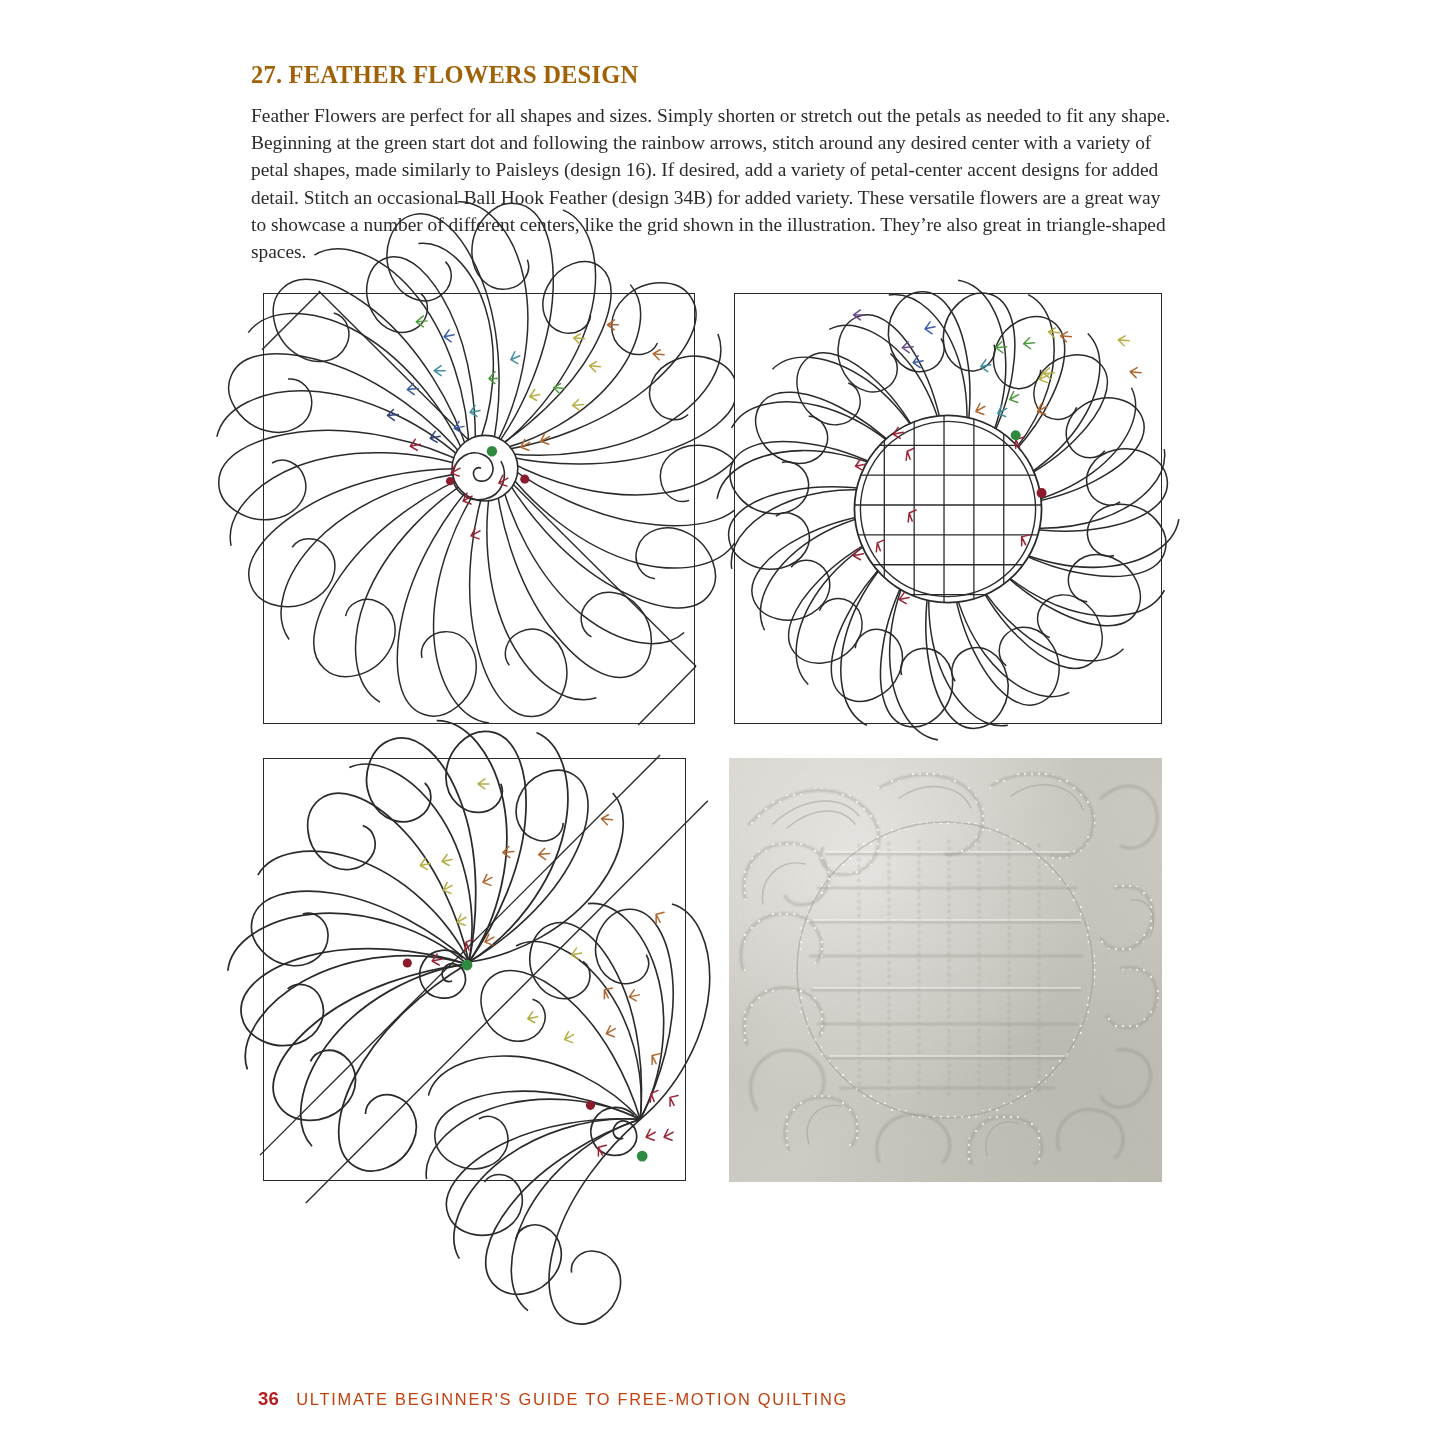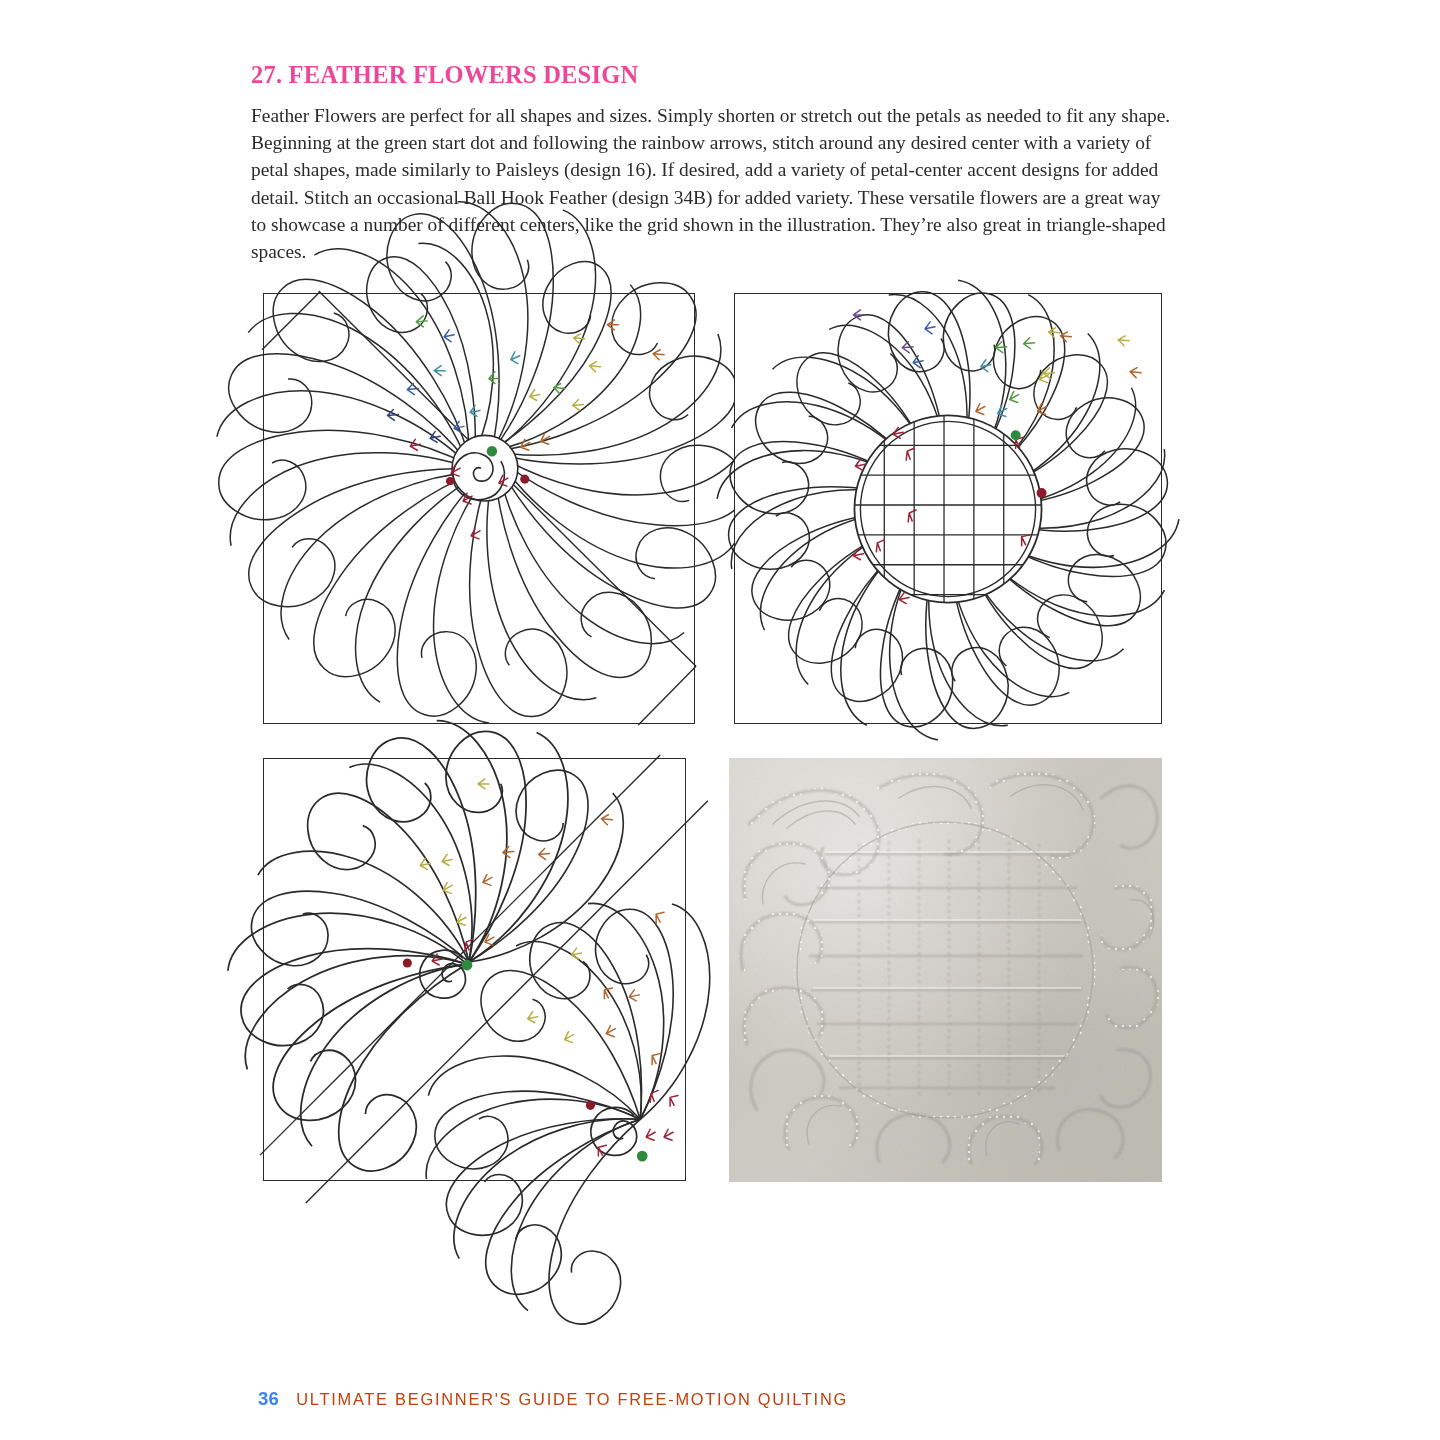--- a/index.html
+++ b/index.html
@@ -31,21 +31,21 @@
     top: 62px;
     width: 932px;
   }
   .page-title {
     font-family: "Liberation Serif", "DejaVu Serif", serif;
     font-weight: 700;
     font-size: 24.5px;
     letter-spacing: 0.2px;
     line-height: 1.1;
     margin: 0 0 13px 0;
-    color: #ec4899;
+    color: #a16207;
   }
   .body-copy {
     font-family: "Liberation Serif", "DejaVu Serif", serif;
     font-size: 19.4px;
     line-height: 27.2px;
     color: #2b2b2b;
     margin: 0;
     text-align: left;
     width: 925px;
   }
@@ -93,21 +93,21 @@
     left: 258px;
     top: 1388px;
     display: flex;
     align-items: baseline;
     gap: 17px;
   }
   .footer-page-number {
     font-family: "Liberation Sans", "DejaVu Sans", sans-serif;
     font-weight: 700;
     font-size: 18.5px;
-    color: #3b82f6;
+    color: #b91c1c;
     letter-spacing: 0.3px;
   }
   .footer-book-title {
     font-family: "Liberation Sans", "DejaVu Sans", sans-serif;
     font-weight: 400;
     font-size: 16.4px;
     letter-spacing: 1.75px;
     color: #c2410c;
   }
 </style>

